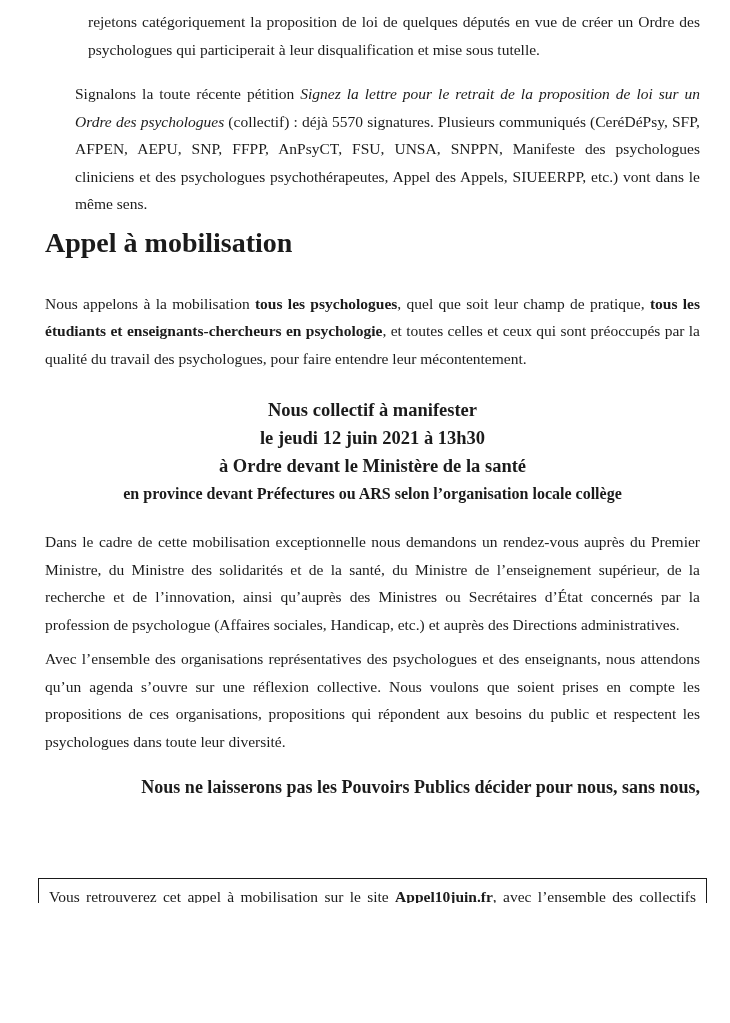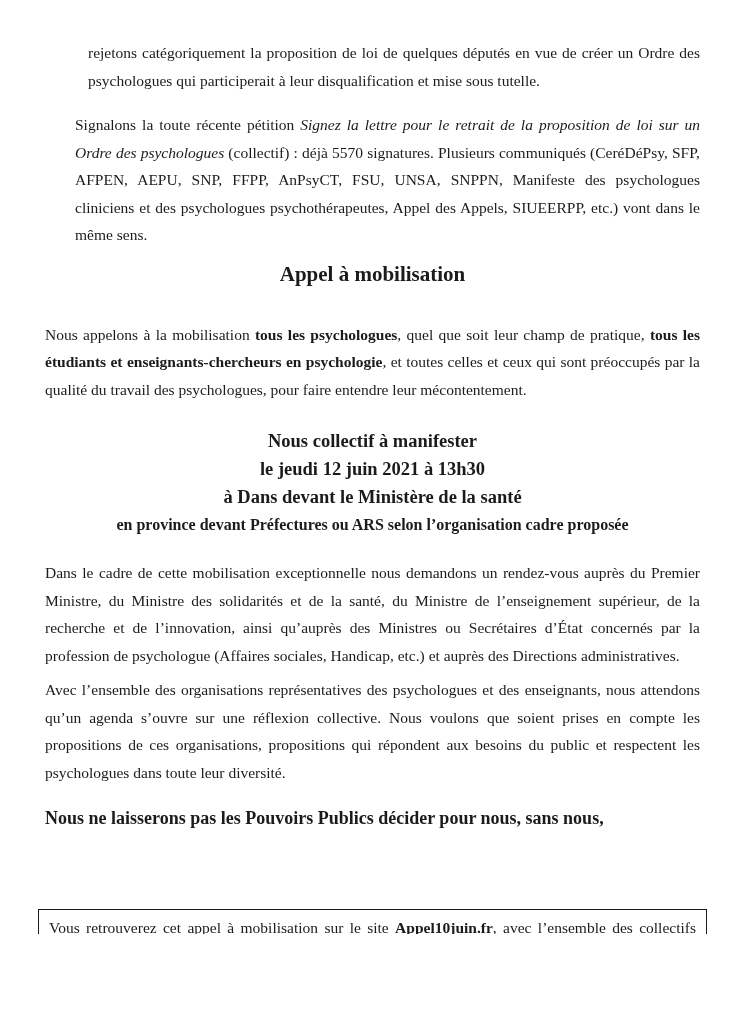--- a/index.html
+++ b/index.html
@@ -6,49 +6,47 @@
   .page{
     position:relative;
     width:730px;height:903px;
     background:#ffffff;
     color:#1b1b1b;
     font-family:"Liberation Serif", serif;
     font-size:15.5px;
     line-height:27.5px;
     overflow:hidden;
     box-sizing:border-box;
-    margin-top:31px;
   }
   .para{
     margin:0 30px 0 45px;
     text-align:justify;
   }
   .para-continued{margin:8px 30px 0 88px;}
   .para-petition{margin-top:17px; margin-left:75px;font-family:Liberation Serif, serif;}
   .heading{
     margin:12px 30px 0 45px;
-    text-align:center;
     font-weight:bold;
-    font-size:21px;
+    font-size:28px;
     line-height:26px;
   }
   .para-call{margin-top:34px;}
   .demo-block{
     margin:24px 30px 0 45px;
     text-align:center;
     font-weight:bold;
     font-size:18.5px;
     line-height:28px;
   }
   .demo-line-small{font-size:16px;}
   .para-demands{margin-top:20px;}
   .para-agenda{margin-top:7px;}
   .statement{
     margin:16px 30px 0 45px;
-    text-align:left;
+    text-align:right;
     font-weight:bold;
     font-size:18px;
     line-height:33px;
   }
   .footer-box{
     margin:74px 23px 0 38px;
     border:1.5px solid #1a1a1a;
     padding:4px 10px 7px 10px;
     text-align:justify;
     box-sizing:border-box;
@@ -66,22 +64,22 @@
 
   <p class="para para-petition"><span>Signalons la toute récente pétition </span><span class="italic">Signez la lettre pour le retrait de la proposition de loi sur un Ordre des psychologues</span><span> (collectif) : déjà 5570 signatures. Plusieurs communiqués (CeréDéPsy, SFP, AFPEN, AEPU, SNP, FFPP, AnPsyCT, FSU, UNSA, SNPPN, Manifeste des psychologues cliniciens et des psychologues psychothérapeutes, Appel des Appels, SIUEERPP, etc.) vont dans le même sens.</span></p>
 
   <h1 class="heading">Appel à mobilisation</h1>
 
   <p class="para para-call"><span>Nous appelons à la mobilisation </span><span class="bold">tous les psychologues</span><span>, quel que soit leur champ de pratique, </span><span class="bold">tous les étudiants et enseignants-chercheurs en psychologie</span><span>, et toutes celles et ceux qui sont préoccupés par la qualité du travail des psychologues, pour faire entendre leur mécontentement.</span></p>
 
   <div class="demo-block">
     <div>Nous collectif à manifester</div>
     <div>le jeudi 12 juin 2021 à 13h30</div>
-    <div>à Dans devant le Ministère de la santé</div>
-    <div class="demo-line-small">en province devant Préfectures ou ARS selon l’organisation cadre proposée</div>
+    <div>à Ordre devant le Ministère de la santé</div>
+    <div class="demo-line-small">en province devant Préfectures ou ARS selon l’organisation locale collège</div>
   </div>
 
   <p class="para para-demands"><span>Dans le cadre de cette mobilisation exceptionnelle nous demandons un rendez-vous auprès du Premier Ministre, du Ministre des solidarités et de la santé, du Ministre de l’enseignement supérieur, de la recherche et de l’innovation, ainsi qu’auprès des Ministres ou Secrétaires d’État concernés par la profession de psychologue (Affaires sociales, Handicap, etc.) et auprès des Directions administratives.</span></p>
 
   <p class="para para-agenda"><span>Avec l’ensemble des organisations représentatives des psychologues et des enseignants, nous attendons qu’un agenda s’ouvre sur une réflexion collective. Nous voulons que soient prises en compte les propositions de ces organisations, propositions qui répondent aux besoins du public et respectent les psychologues dans toute leur diversité.</span></p>
 
   <div class="statement">
     <div>Nous ne laisserons pas les Pouvoirs Publics décider pour nous, sans nous,</div>
   </div>
 

